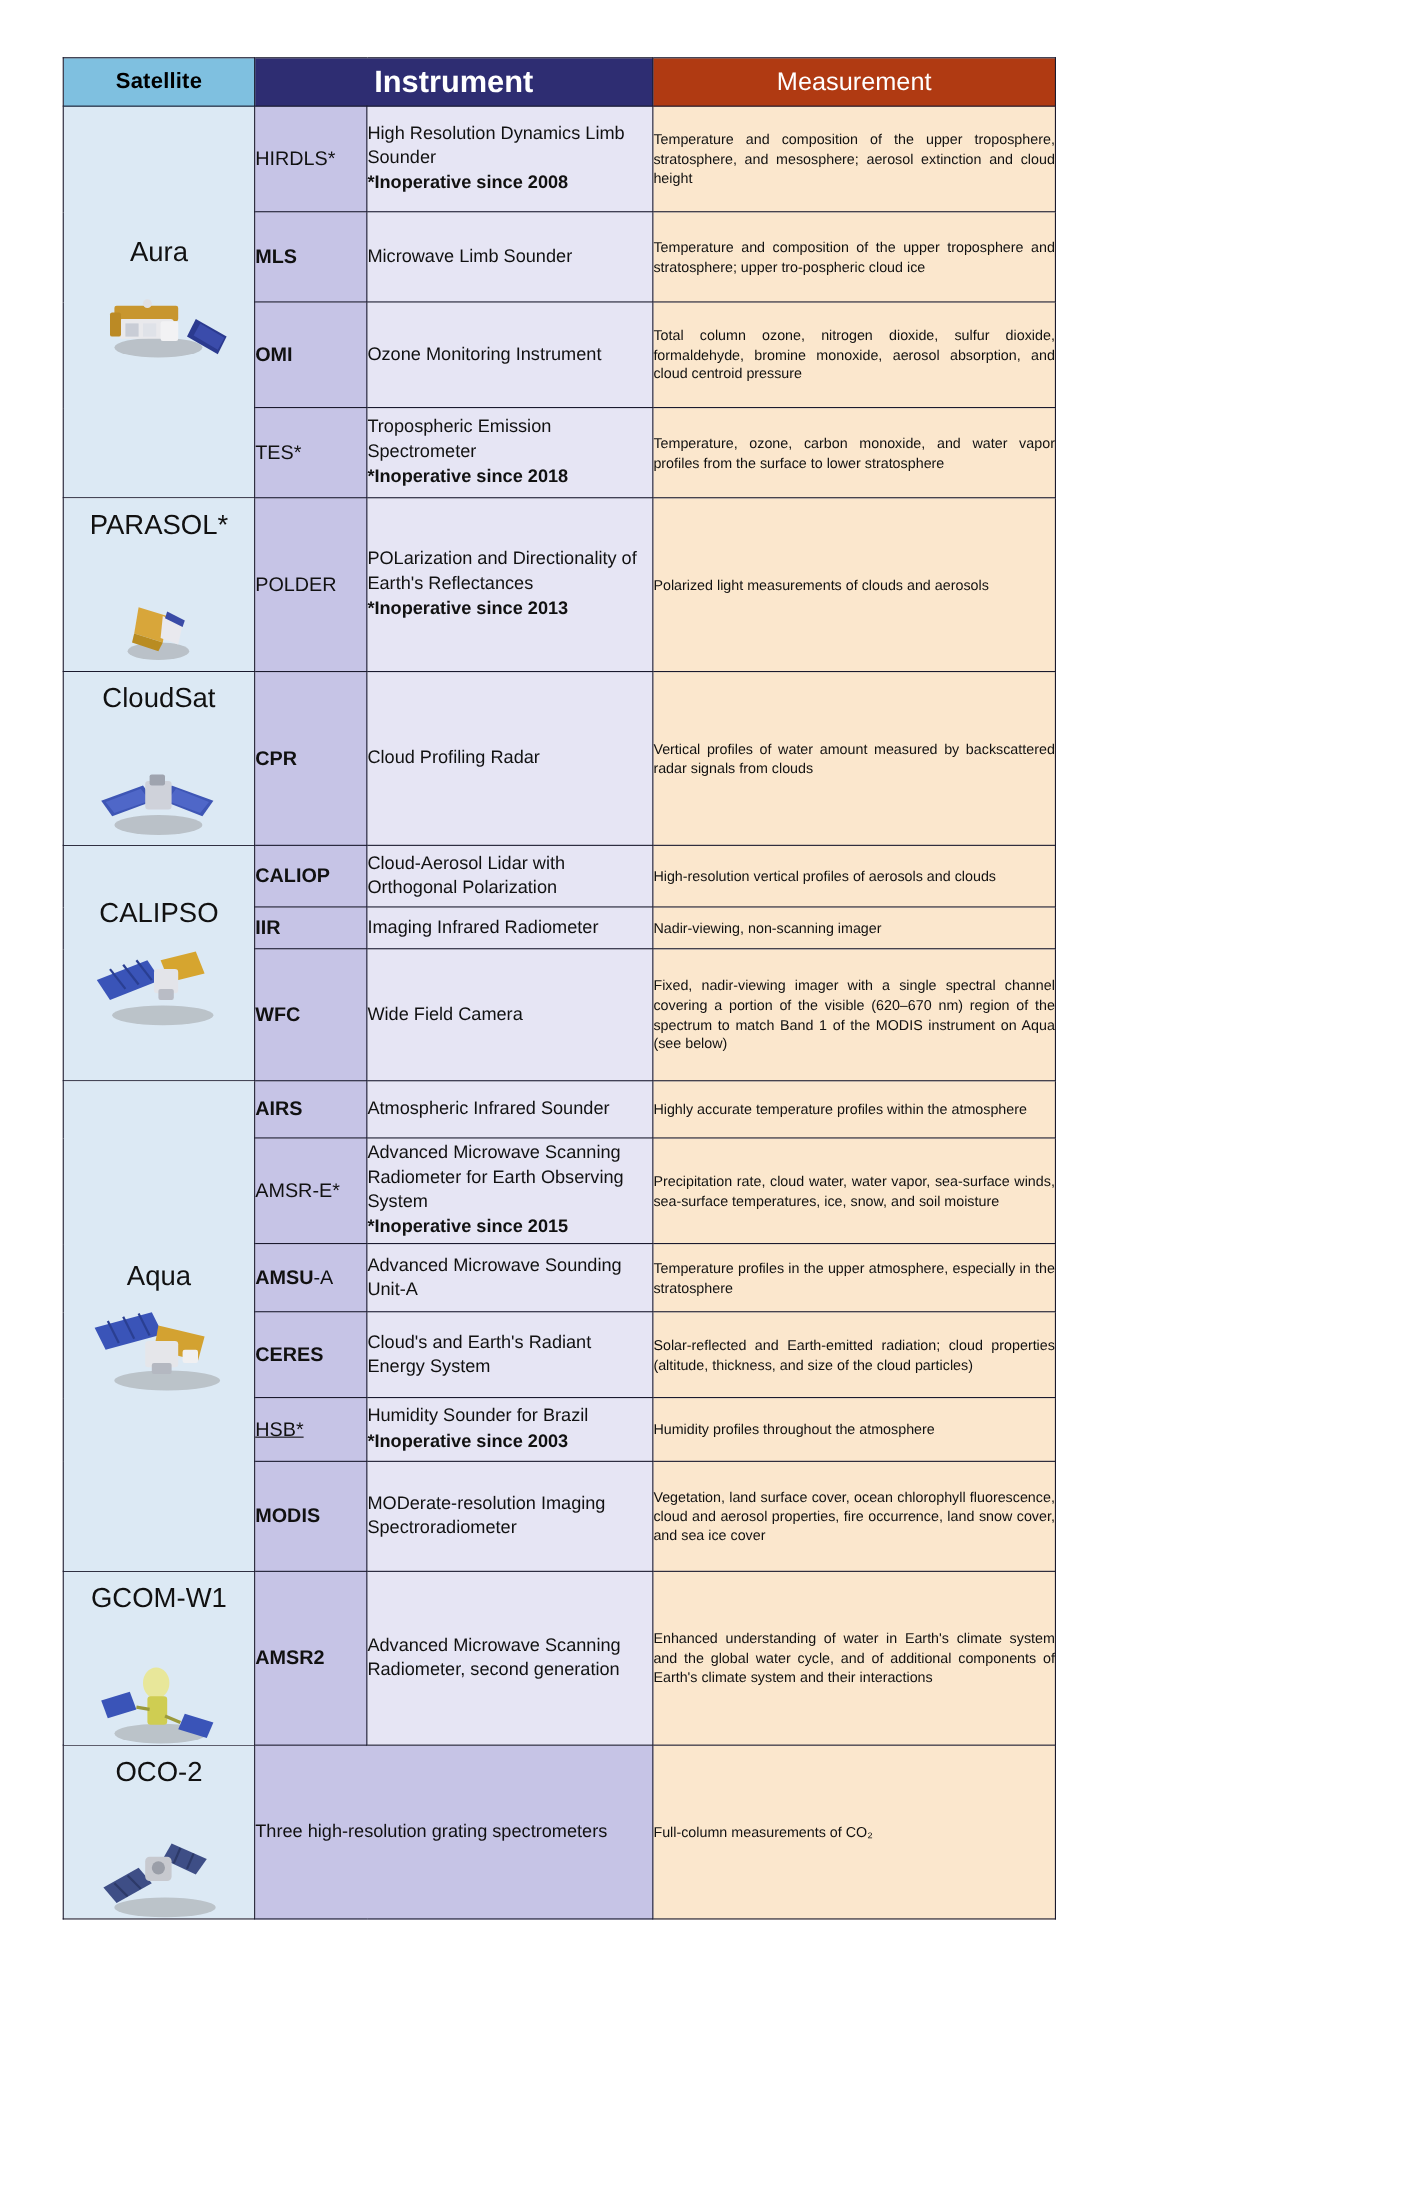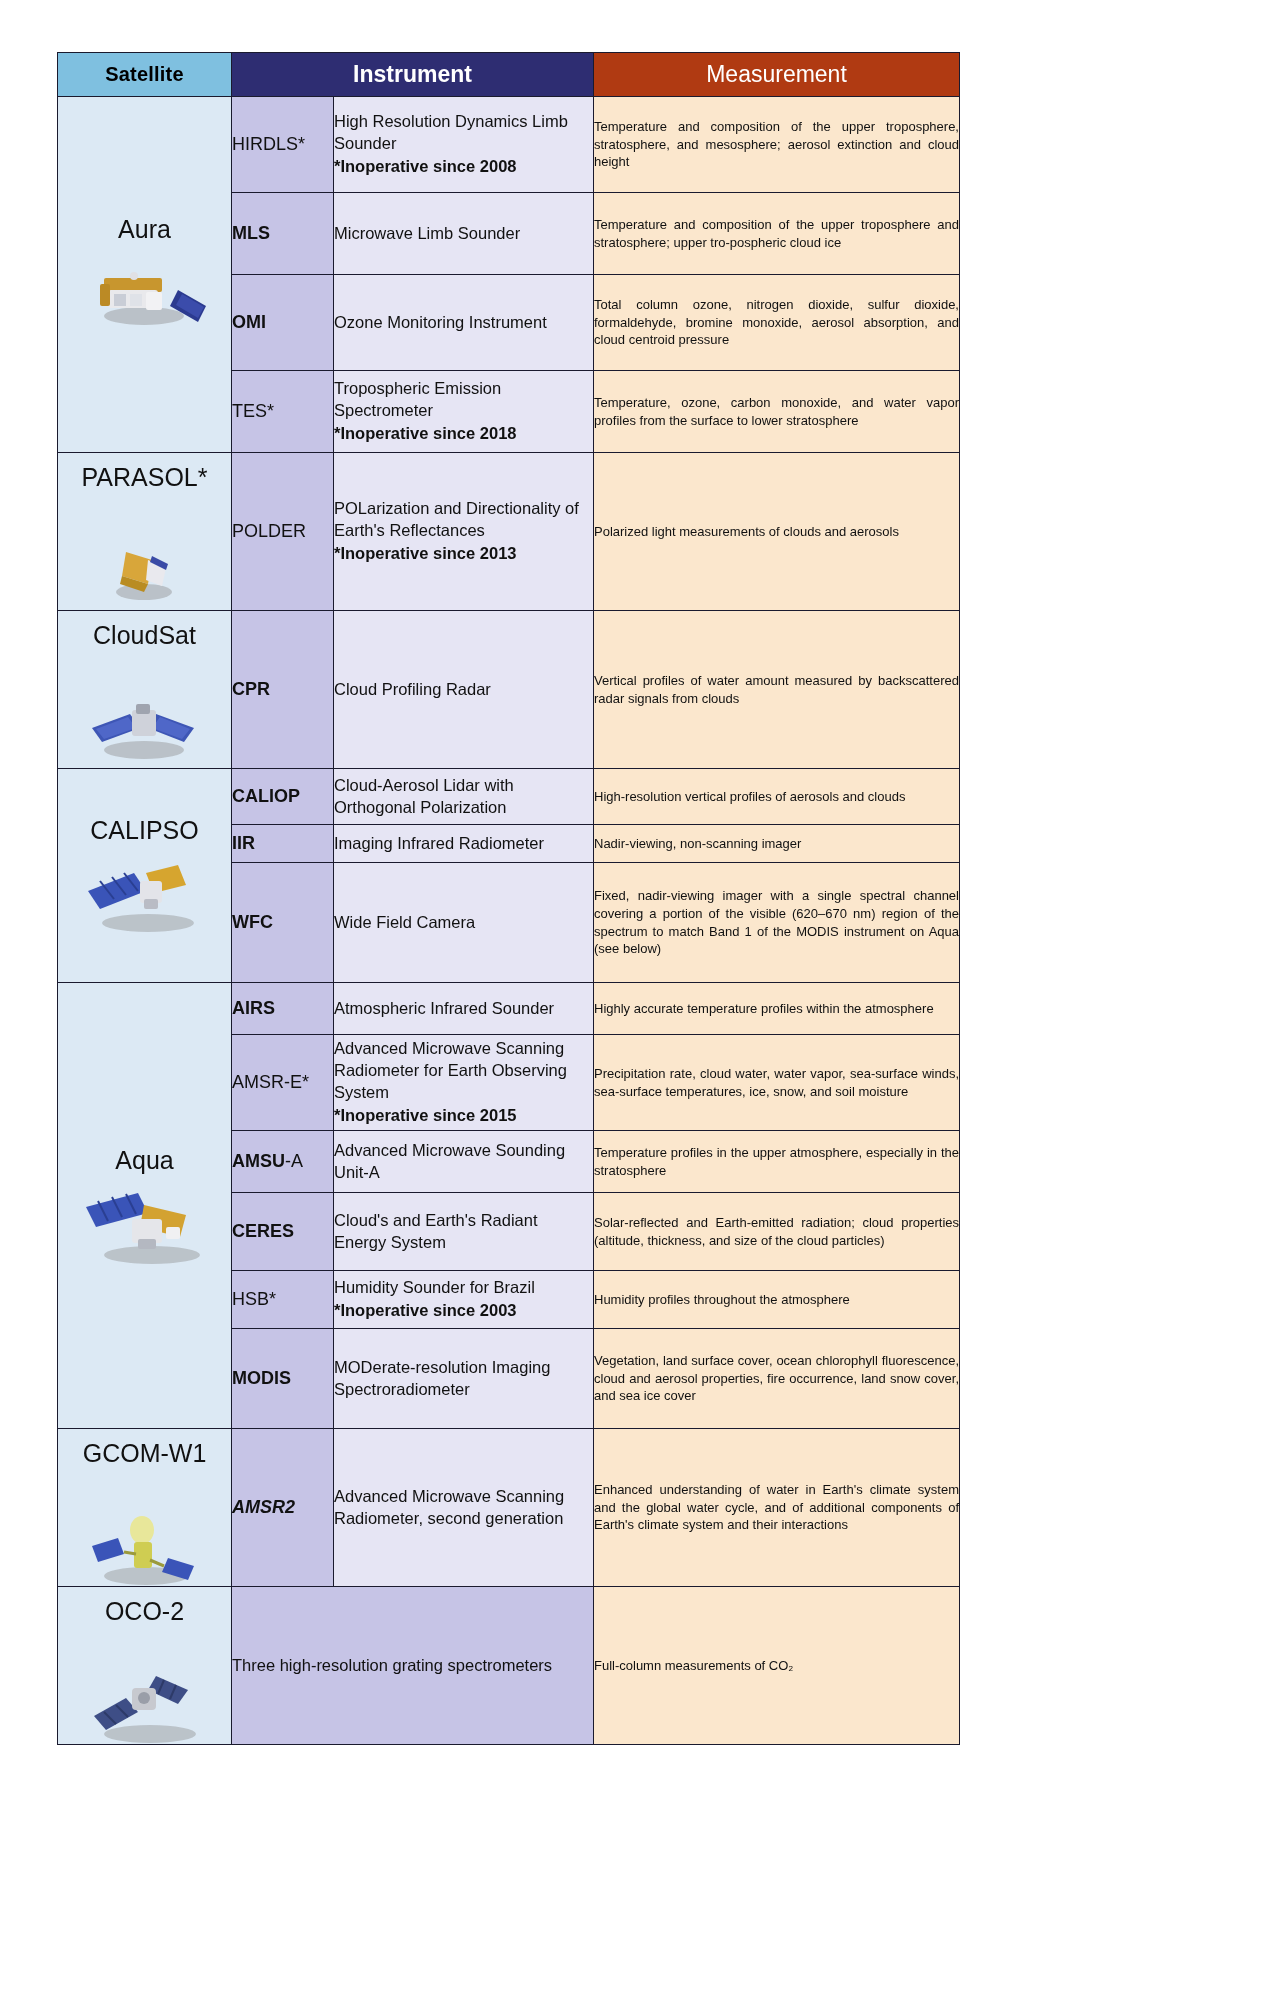--- a/index.html
+++ b/index.html
@@ -35,21 +35,21 @@
     color: #000000;
     font-size: 20px;
     font-weight: bold;
     height: 44px;
     text-align: center;
     letter-spacing: .2px;
   }
   th.h-inst {
     background: #2e2d72;
     color: #ffffff;
-    font-size: 23px;
+    font-size: 28px;
     font-weight: bold;
     height: 44px;
     text-align: center;
   }
   th.h-meas {
     background: #b03a12;
     color: #ffffff;
     font-size: 23px;
     font-weight: normal;
     height: 44px;
@@ -299,21 +299,21 @@
           <td class="c-abbr" style="height: 62px;"><span class="abbr-b">AMSU</span>-A</td>
           <td class="c-desc">Advanced Microwave Sounding Unit-A</td>
           <td class="c-meas">Temperature profiles in the upper atmosphere, especially in the stratosphere</td>
         </tr>
         <tr>
           <td class="c-abbr" style="height: 78px;"><span class="abbr-b">CERES</span></td>
           <td class="c-desc">Cloud's and Earth's Radiant Energy System</td>
           <td class="c-meas">Solar-reflected and Earth-emitted radiation; cloud properties (altitude, thickness, and size of the cloud particles)</td>
         </tr>
         <tr>
-          <td class="c-abbr" style="height: 58px;">HSB*</td>
+          <td class="c-abbr" style="height: 58px; text-decoration: underline;">HSB*</td>
           <td class="c-desc">Humidity Sounder for Brazil<span class="inop">*Inoperative since 2003</span></td>
           <td class="c-meas">Humidity profiles throughout the atmosphere</td>
         </tr>
         <tr>
           <td class="c-abbr" style="height: 100px;"><span class="abbr-b">MODIS</span></td>
           <td class="c-desc">MODerate-resolution Imaging Spectroradiometer</td>
           <td class="c-meas">Vegetation, land surface cover, ocean chlorophyll fluorescence, cloud and aerosol properties, fire occurrence, land snow cover, and sea ice cover</td>
         </tr>
         <tr>
           <td class="c-sat" rowspan="1">
@@ -327,21 +327,21 @@
                     <polygon points="86,56 112,64 106,78 80,70" fill="#3a54b8"></polygon>
                     <ellipse cx="60" cy="28" rx="12" ry="14" fill="#e8e79a"></ellipse>
                     <rect x="52" y="40" width="18" height="26" rx="3" fill="#cfcd52"></rect>
                     <line x1="42" y1="50" x2="54" y2="52" stroke="#9b9a3c" stroke-width="3"></line>
                     <line x1="68" y1="58" x2="82" y2="64" stroke="#9b9a3c" stroke-width="3"></line>
                   </g>
                 </svg>
               </div>
             </div>
           </td>
-          <td class="c-abbr" style="height: 120px; font-style: italic;"><span class="abbr-b">AMSR2</span></td>
+          <td class="c-abbr" style="height: 120px;"><span class="abbr-b">AMSR2</span></td>
           <td class="c-desc">Advanced Microwave Scanning Radiometer, second generation</td>
           <td class="c-meas">Enhanced understanding of water in Earth's climate system and the global water cycle, and of additional components of Earth's climate system and their interactions</td>
         </tr>
         <tr>
           <td class="c-sat" rowspan="1">
             <div class="sat-inner sat-top">
               <div class="sat-name">OCO-2</div>
               <div class="sat-art">
                 <svg width="126" height="84" viewBox="0 0 126 84" xmlns="http://www.w3.org/2000/svg">
                   <g>

